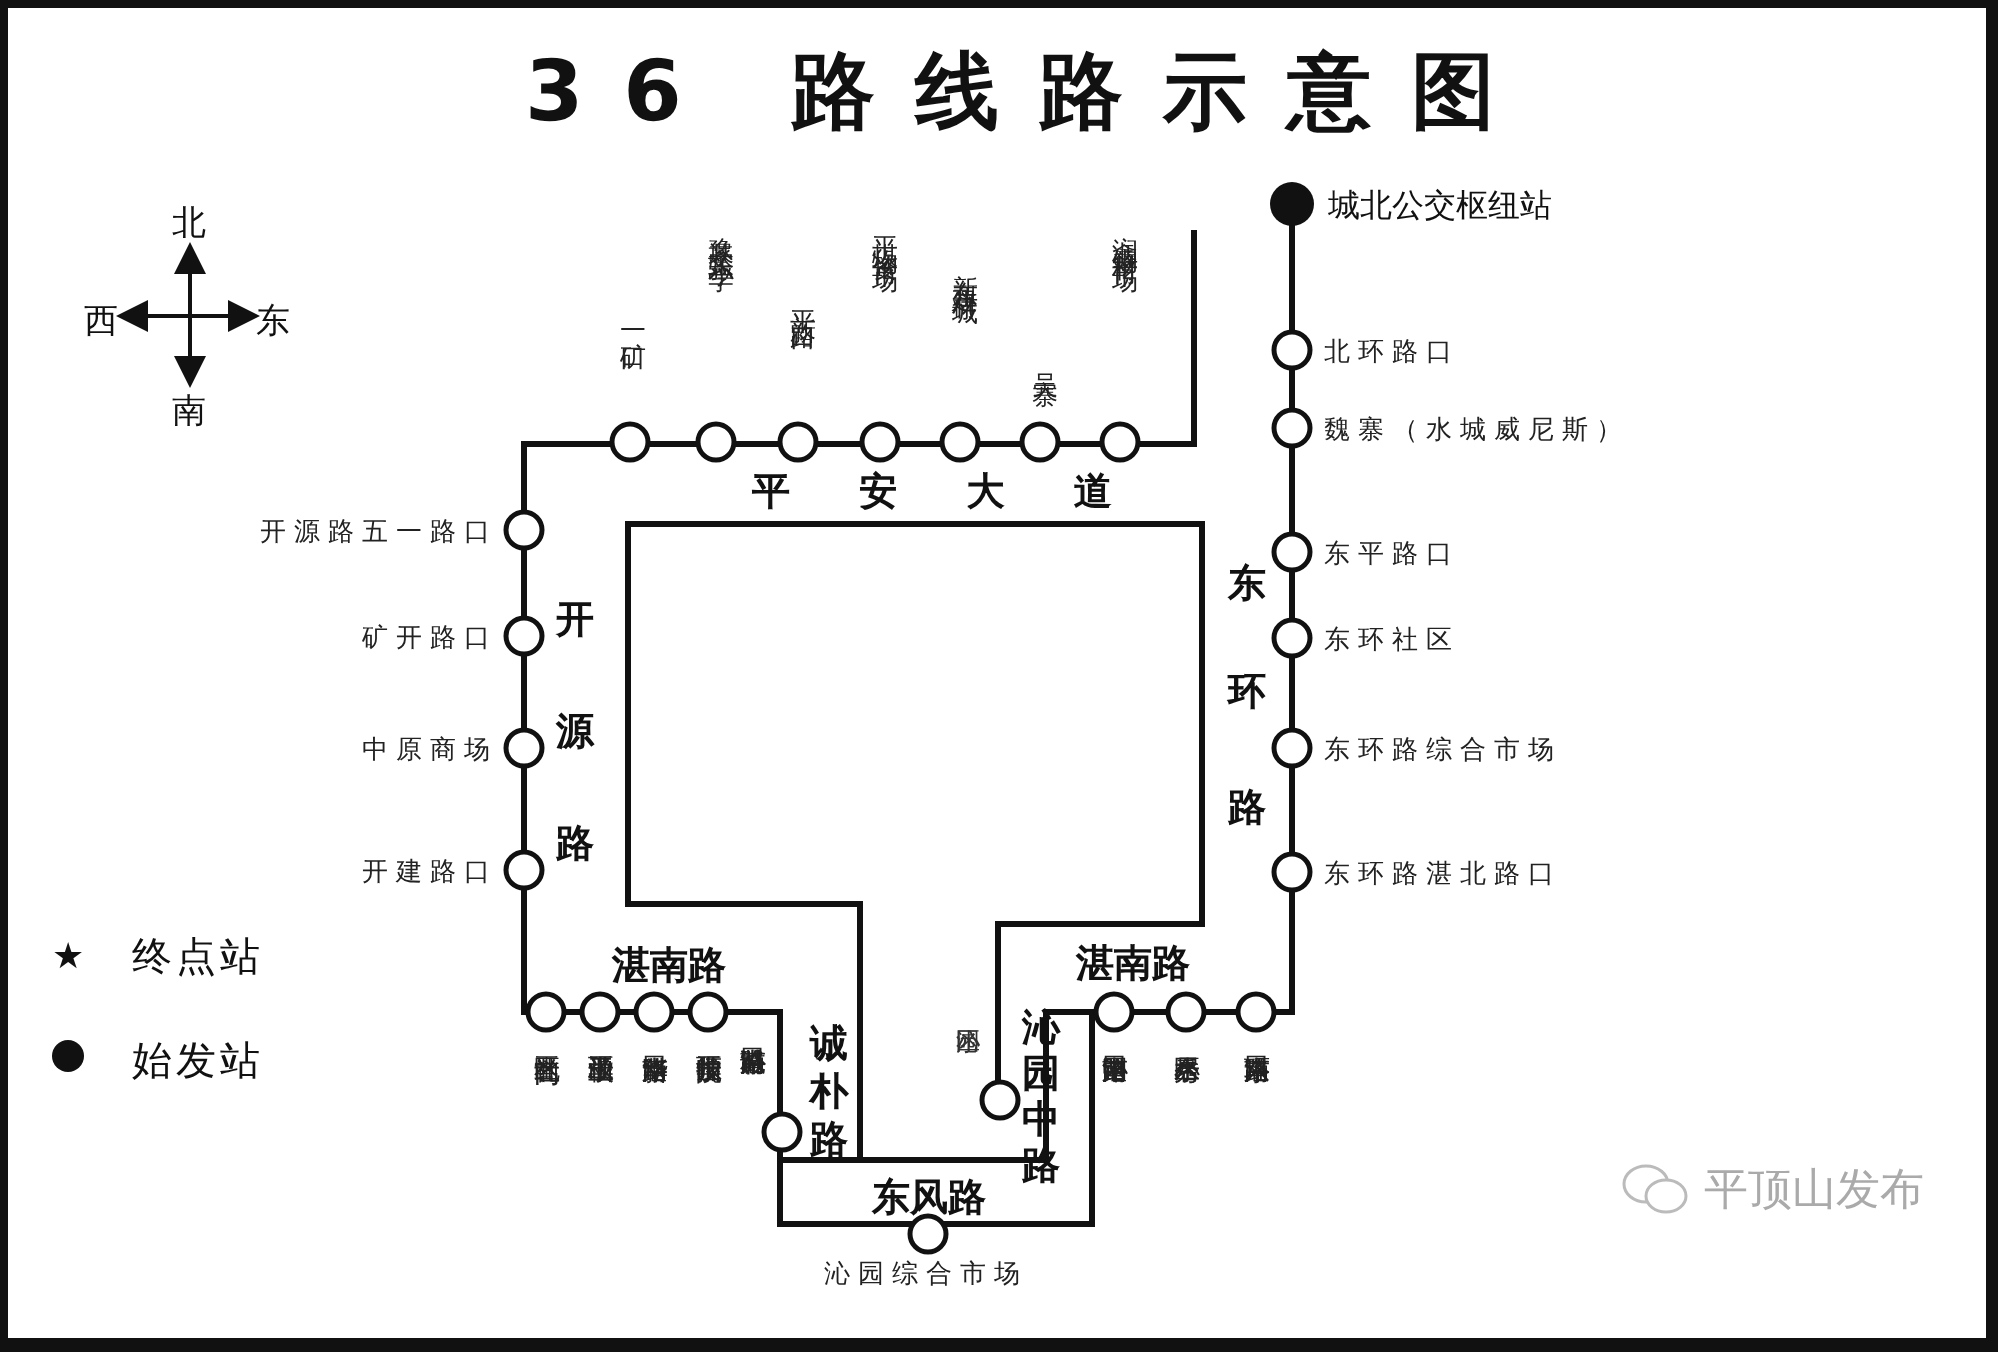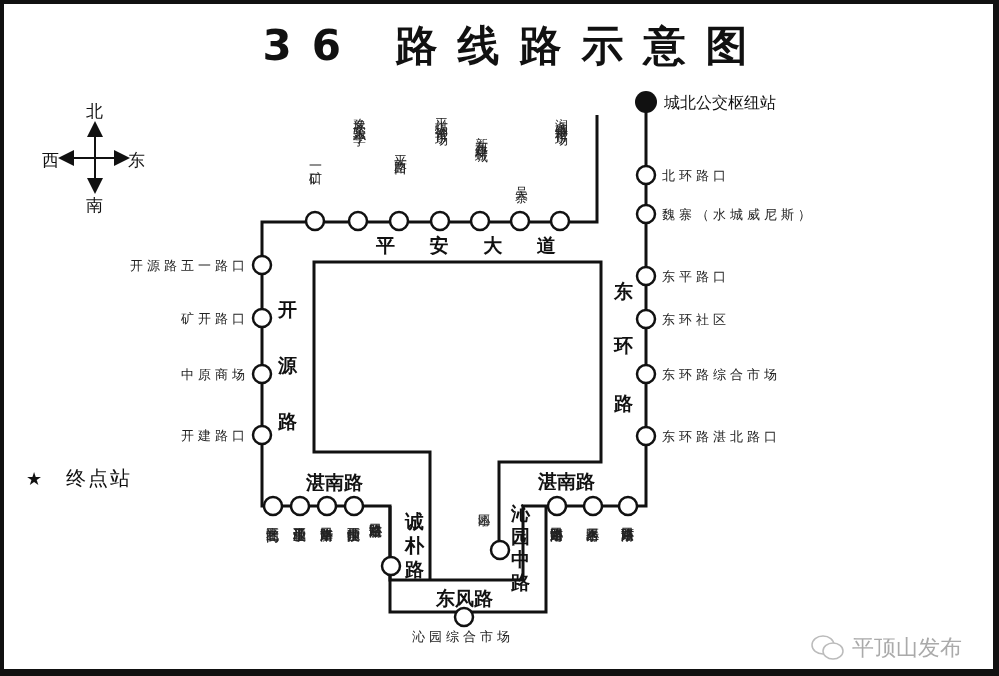--- a/index.html
+++ b/index.html
@@ -7,21 +7,21 @@
   #frame { position: absolute; left: 0; top: 0; width: 999px; height: 676px; box-sizing: border-box; border: 4px solid #111; border-bottom-width: 7px; border-right-width: 6px; background: #fff; }
   #title { position: absolute; left: 0; top: 18px; width: 1030px; text-align: center; font-size: 42px; font-weight: bold; letter-spacing: 20px; color: #111; }
   svg { position: absolute; left: 0; top: 0; }
   .lbl { font-size: 13px; fill: #222; letter-spacing: 4px; }
   .road { font-size: 19px; font-weight: bold; fill: #111; }
   #legend { position: absolute; left: 26px; top: 452px; }
   .leg-item { display: flex; align-items: center; height: 52px; font-size: 20px; color: #111; letter-spacing: 2px; }
   .leg-sym { width: 40px; font-size: 18px; }
   .dot-o { display: inline-block; width: 12px; height: 12px; border: 2px solid #111; border-radius: 50%; }
   .dot-f { display: inline-block; width: 16px; height: 16px; background: #111; border-radius: 50%; }
-  #watermark { position: absolute; left: 810px; top: 633px; display: flex; align-items: center; gap: 6px; color: #aaa; font-size: 22px; }
+  #watermark { position: absolute; left: 810px; top: 580px; display: flex; align-items: center; gap: 6px; color: #aaa; font-size: 22px; }
   .compass-lbl { position: absolute; font-size: 17px; color: #111; }
 </style>
 </head>
 <body>
 
 <div id="frame"></div>
 <div id="title">36 路线路示意图</div>
 
 <div>
   <div class="compass-lbl" style="left:86px;top:100px">北</div>
@@ -143,20 +143,24 @@
 <div style="position:absolute;left:432px;top:108px;writing-mode:vertical-rl;font-size:13px;color:#222;letter-spacing:3px">平煤物资市场</div>
 <div style="position:absolute;left:472px;top:127px;writing-mode:vertical-rl;font-size:13px;color:#222;letter-spacing:3px">新东建材城</div>
 <div style="position:absolute;left:512px;top:176px;writing-mode:vertical-rl;font-size:13px;color:#222;letter-spacing:3px">吴寨</div>
 <div style="position:absolute;left:552px;top:108px;writing-mode:vertical-rl;font-size:13px;color:#222;letter-spacing:3px">润鑫钢材市场</div>
 
 <div id="legend">
   <div class="leg-item">
     <span class="leg-sym">★</span>
     <span>终点站</span>
   </div>
+  <div class="leg-item">
+    <span class="leg-sym"><span class="dot-f"></span></span>
+    <span>始发站</span>
+  </div>
 </div>
 
 <div id="watermark">
   <svg width="36" height="28" viewBox="0 0 36 28" style="position:static">
     <ellipse cx="13" cy="11" rx="11" ry="9" fill="none" stroke="#bbb" stroke-width="1.5"></ellipse>
     <ellipse cx="23" cy="17" rx="10" ry="8" fill="#fff" stroke="#bbb" stroke-width="1.5"></ellipse>
   </svg>
   <span>平顶山发布</span>
 </div>
 

